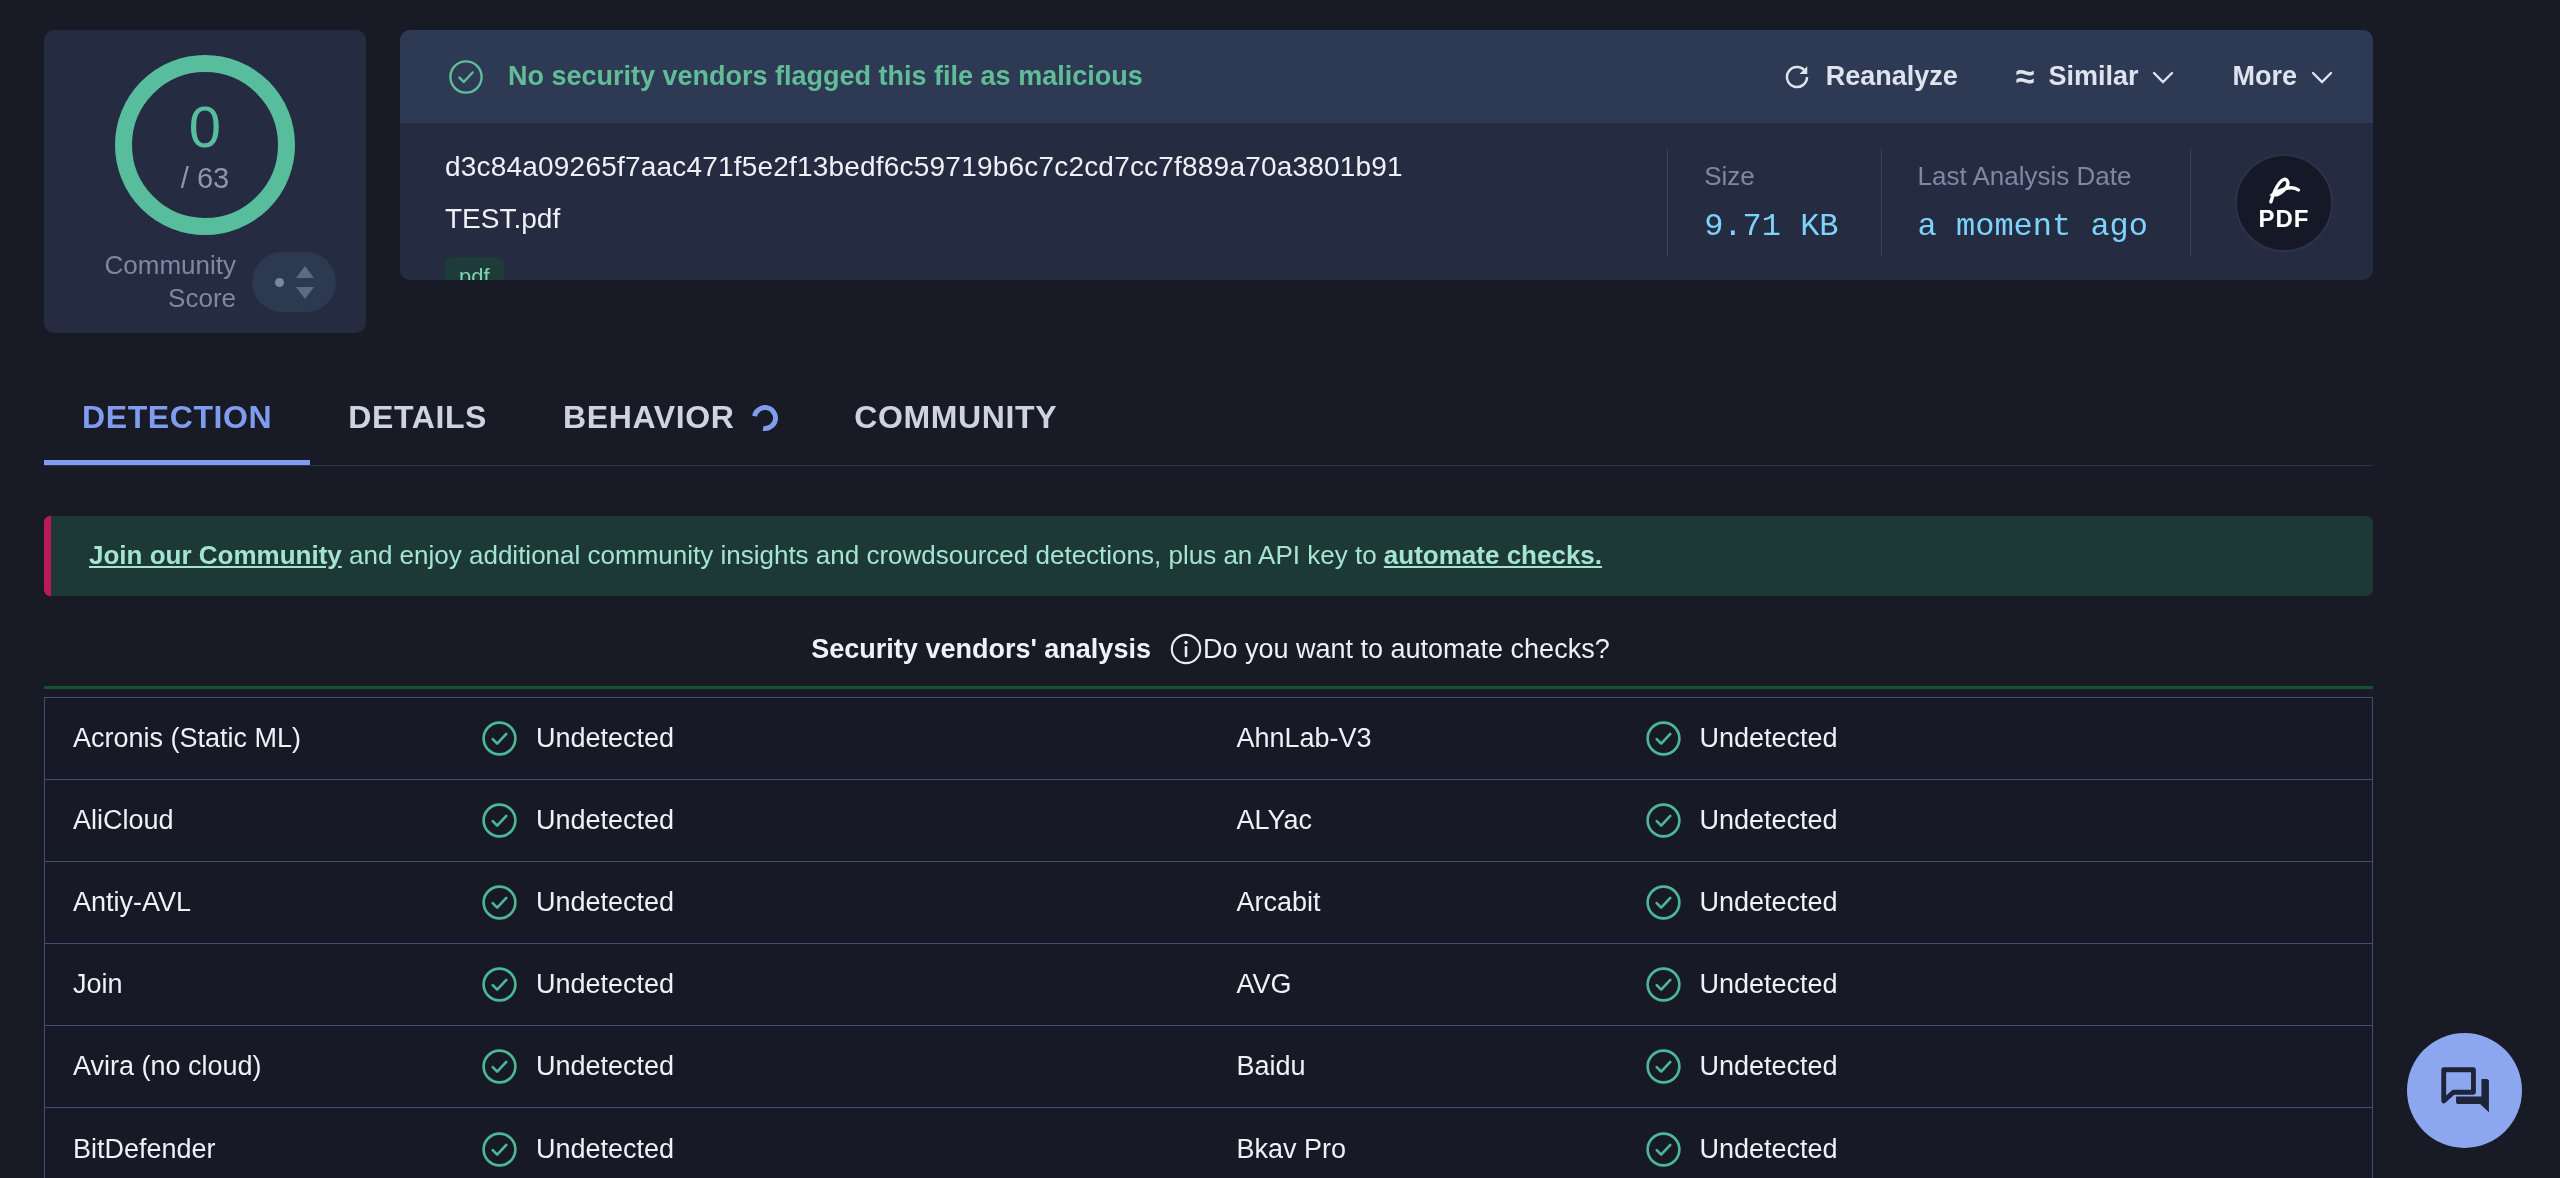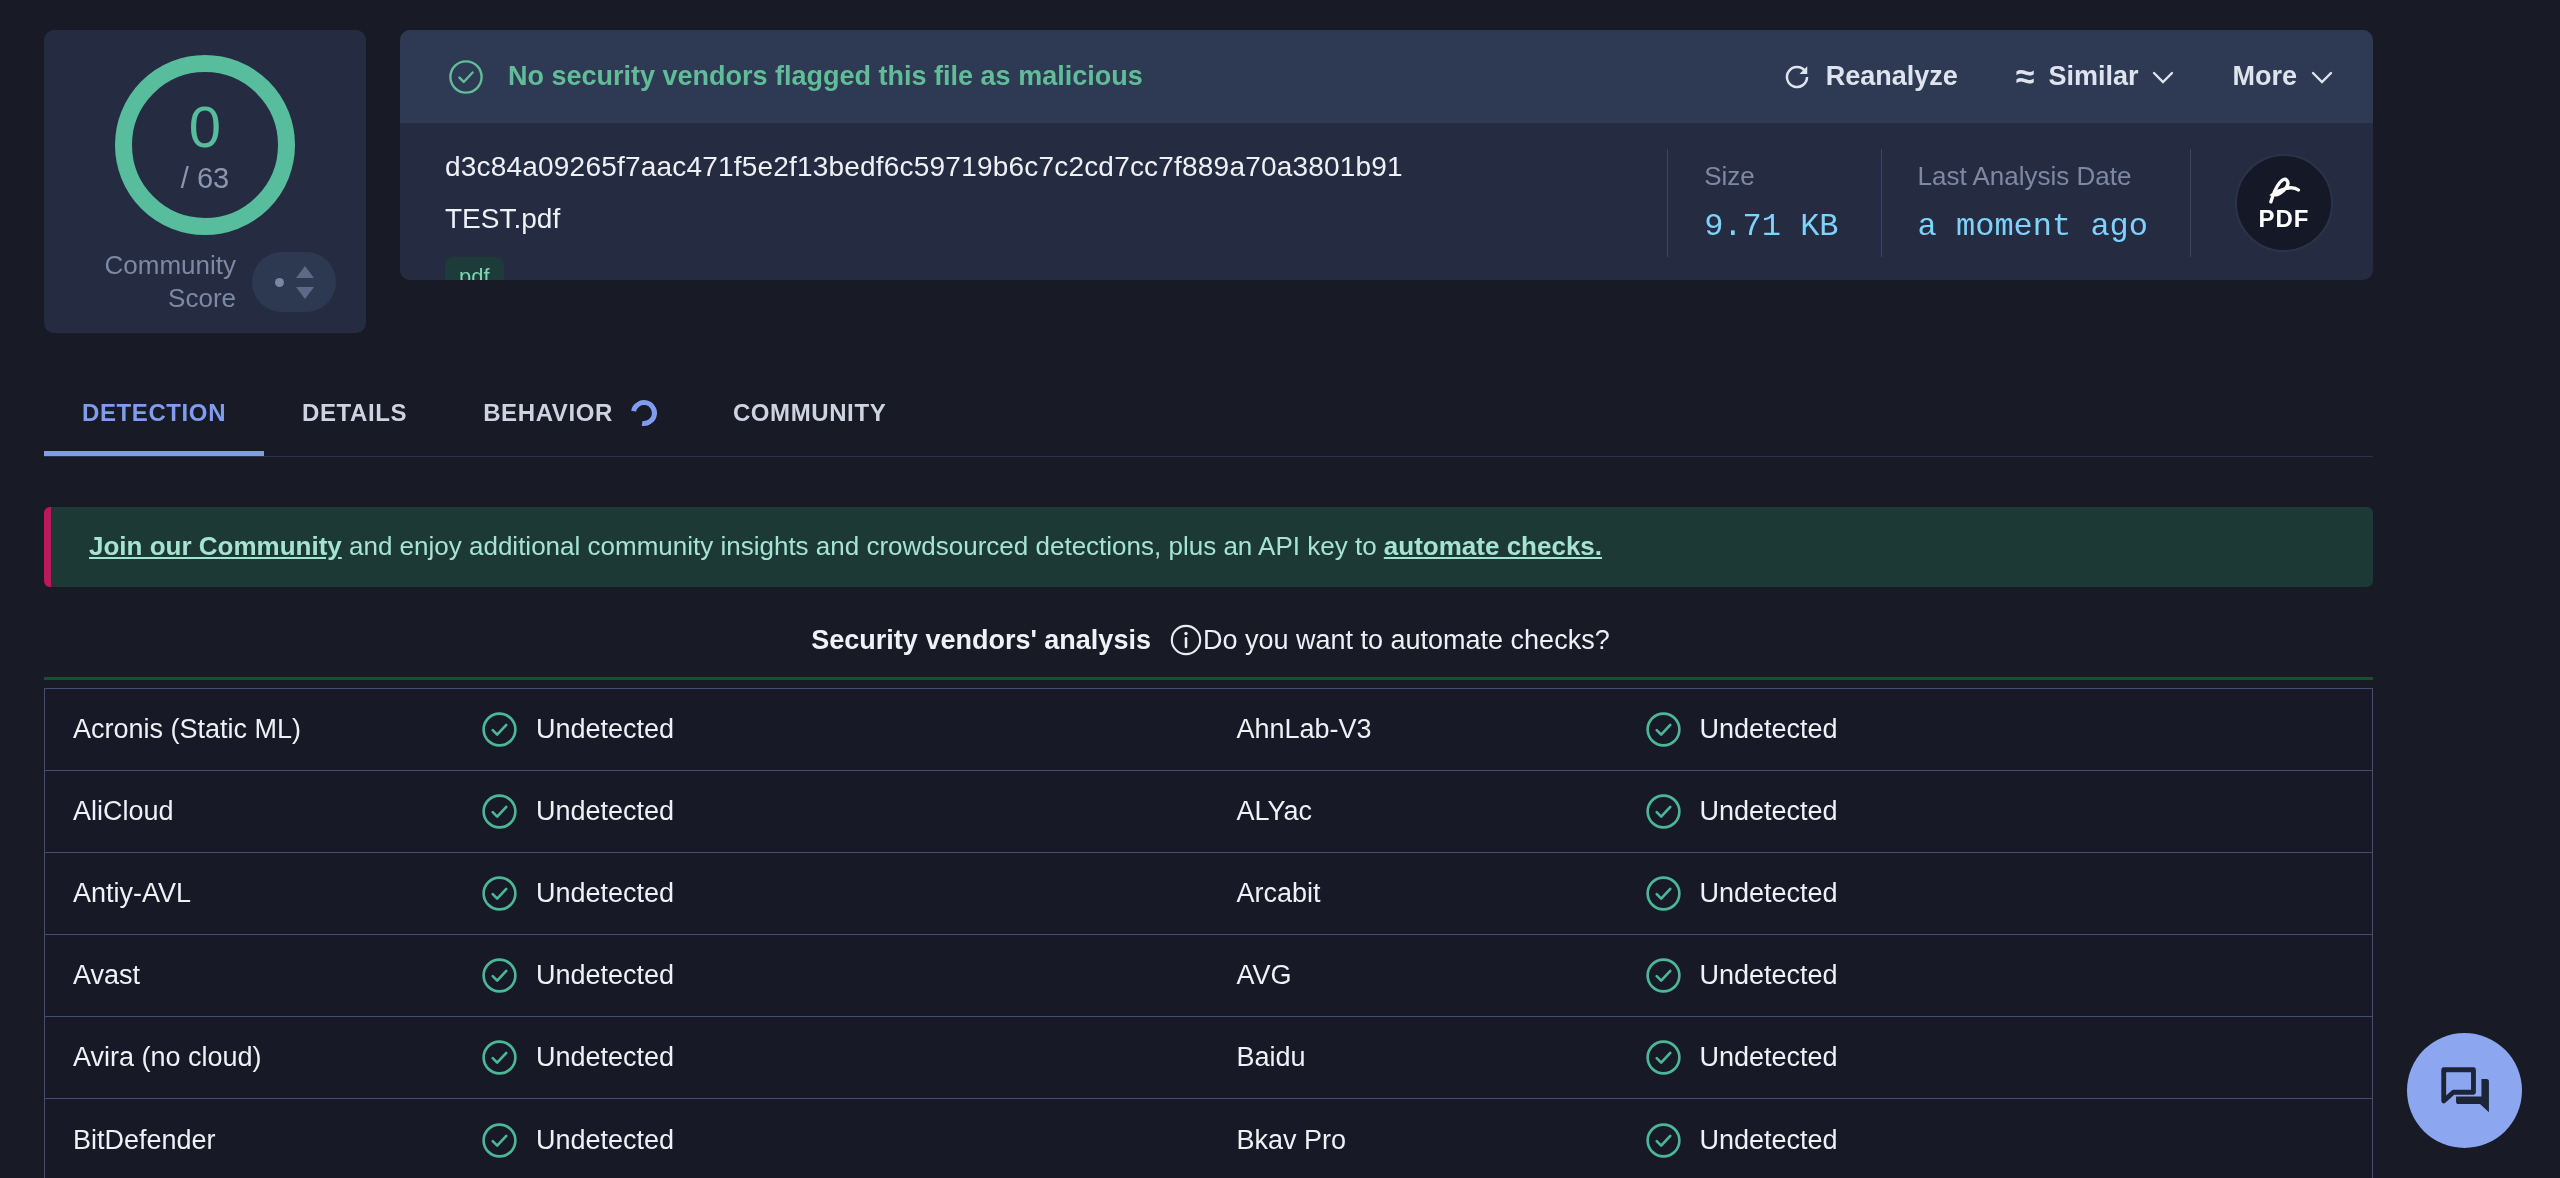--- a/index.html
+++ b/index.html
@@ -69,21 +69,21 @@
     display:flex; flex-direction:column; align-items:center; justify-content:center;
   }
   .filetype-label { color:#ffffff; font-weight:700; font-size:24px; letter-spacing:1px; margin-top:-2px; }
 
   
   .tabs-row {
     margin:42px 187px 0 44px; display:flex;
     border-bottom:1px solid #2b3350;
   }
   .tab {
-    padding:24px 38px 24px; font-size:24px; font-weight:700; letter-spacing:0.6px;
+    padding:24px 38px 24px; font-size:32px; font-weight:700; letter-spacing:0.6px;
     color:#cdd3e1; border-bottom:5px solid transparent; cursor:pointer;
     display:flex; align-items:center; gap:18px; background:none; font-family:inherit; border-top:none; border-left:none; border-right:none;
   }
   .tab.active { color:var(--blue,#7f9cee); border-bottom-color:var(--blue,#7f9cee); }
   .spinner {
     width:26px; height:26px; border-radius:50%;
     border:5px solid var(--blue,#7f9cee); border-left-color:transparent;
     transform:rotate(-35deg); display:inline-block;
   }
 
@@ -310,21 +310,21 @@
             <circle cx="12" cy="12" r="10.3" fill="none" stroke="#4cb796" stroke-width="1.7"></circle>
             <path d="M7.6 12.4 l2.9 2.9 l5.9 -6.3" fill="none" stroke="#4cb796" stroke-width="1.7" stroke-linecap="round" stroke-linejoin="round"></path>
           </svg>
           <span class="status-text">Undetected</span>
         </span>
       </div>
     </div>
 
     <div class="vendor-row">
       <div class="half">
-        <span class="vendor-name">Avast</span>
+        <span class="vendor-name">Join</span>
         <span class="status-cell">
           <svg width="37" height="37" viewBox="0 0 24 24">
             <circle cx="12" cy="12" r="10.3" fill="none" stroke="#4cb796" stroke-width="1.7"></circle>
             <path d="M7.6 12.4 l2.9 2.9 l5.9 -6.3" fill="none" stroke="#4cb796" stroke-width="1.7" stroke-linecap="round" stroke-linejoin="round"></path>
           </svg>
           <span class="status-text">Undetected</span>
         </span>
       </div>
       <div class="half">
         <span class="vendor-name">AVG</span>

